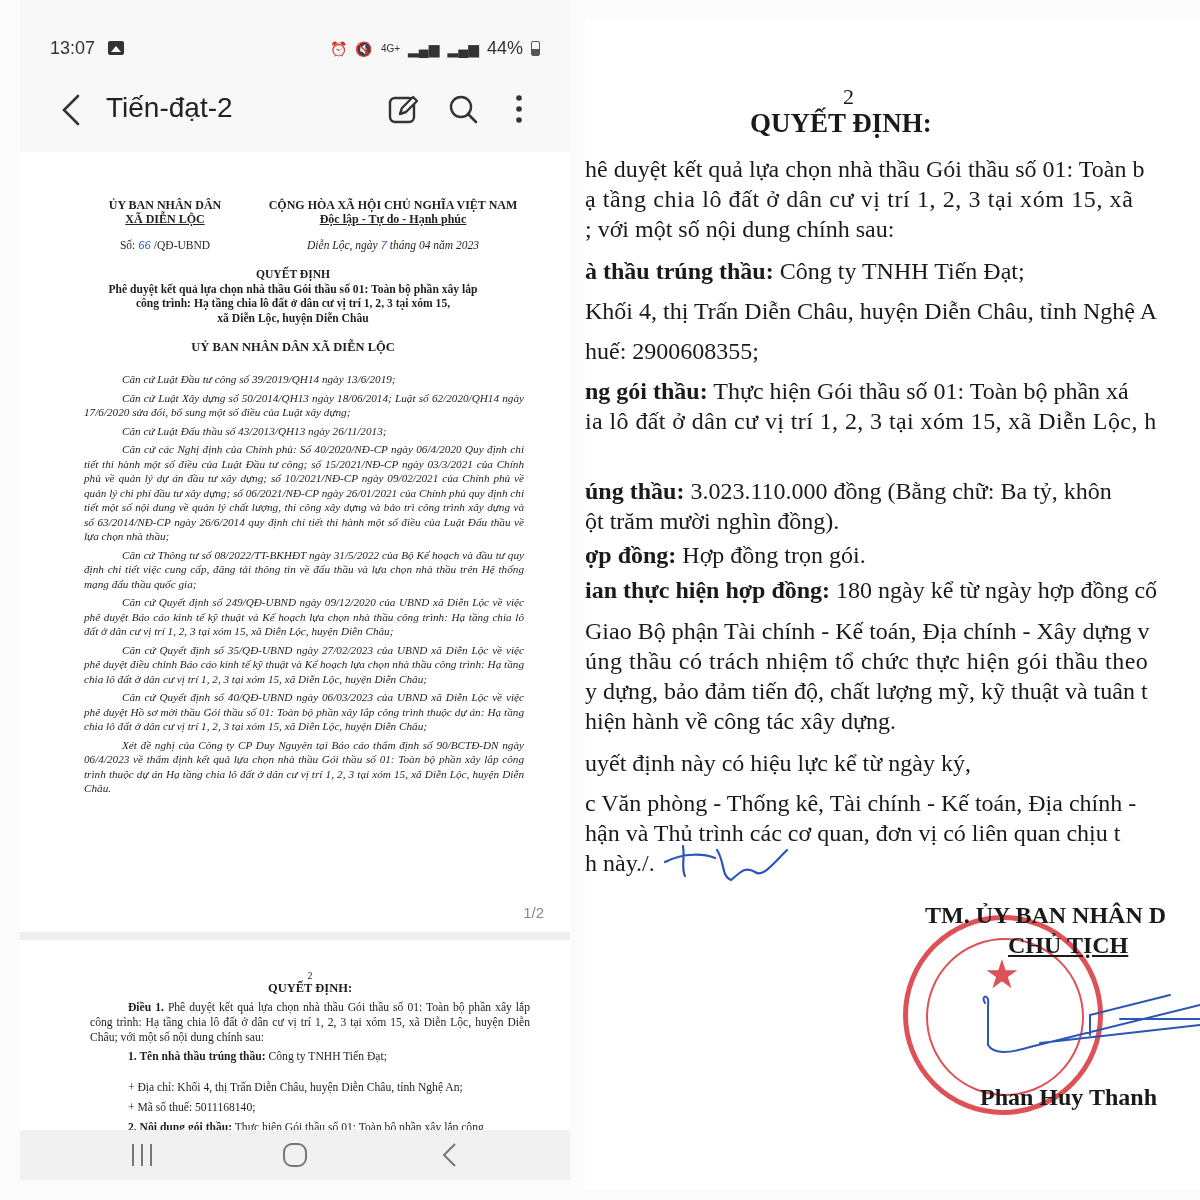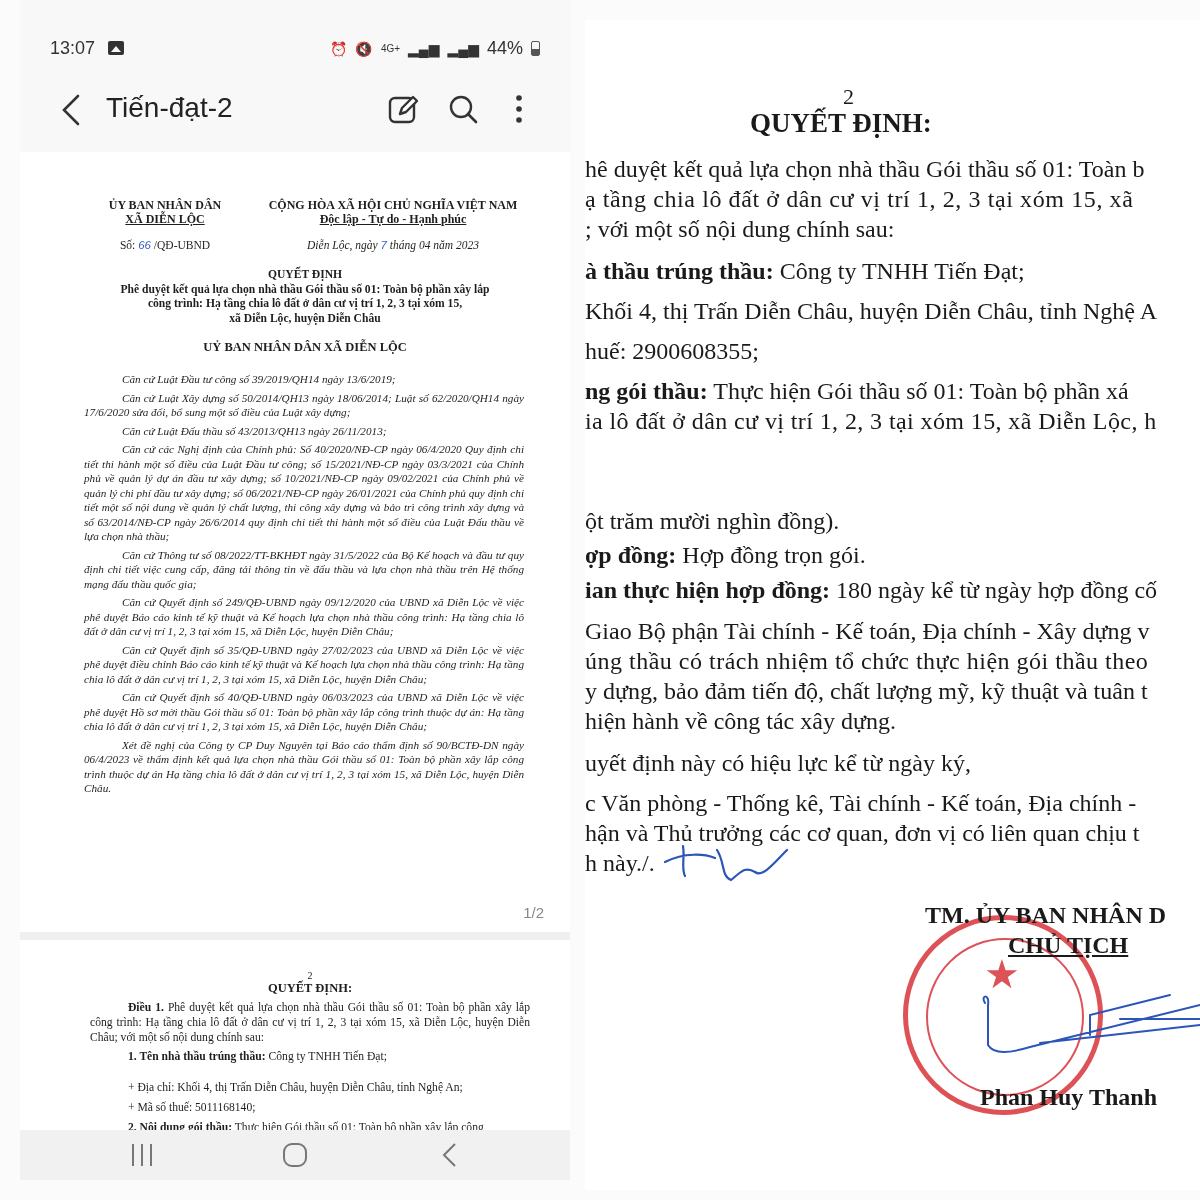--- a/index.html
+++ b/index.html
@@ -109,21 +109,21 @@
     <div class="doc" style="left:238px; top:46px; width:270px; font-size:12px; line-height:14px;">
       <div class="c"><b>CỘNG HÒA XÃ HỘI CHỦ NGHĨA VIỆT NAM</b></div>
       <div class="c"><b class="u">Độc lập - Tự do - Hạnh phúc</b></div>
       <div class="c" style="margin-top:12px; font-size:11.5px;"><i>
         <span>Diễn Lộc, ngày</span>
         <span class="hand">7</span>
         <span>tháng 04 năm 2023</span>
       </i></div>
     </div>
 
-    <div class="doc" style="left:60px; top:116px; width:450px; line-height:14.5px;">
+    <div class="doc" style="left:48px; top:116px; width:450px; line-height:14.5px;">
       <div class="c"><b>QUYẾT ĐỊNH</b></div>
       <div class="c"><b>Phê duyệt kết quả lựa chọn nhà thầu Gói thầu số 01: Toàn bộ phần xây lắp</b></div>
       <div class="c"><b>công trình: Hạ tầng chia lô đất ở dân cư vị trí 1, 2, 3 tại xóm 15,</b></div>
       <div class="c"><b>xã Diễn Lộc, huyện Diễn Châu</b></div>
       <div class="c" style="margin-top:14px; font-size:12.5px;"><b>UỶ BAN NHÂN DÂN XÃ DIỄN LỘC</b></div>
     </div>
 
     <div class="doc" style="left:64px; top:220px; width:440px; font-size:11.2px; line-height:14.5px;">
       <p class="j ind" style="margin-bottom:4px;"><i>Căn cứ Luật Đầu tư công số 39/2019/QH14 ngày 13/6/2019;</i></p>
       <p class="j ind" style="margin-bottom:4px;"><i>Căn cứ Luật Xây dựng số 50/2014/QH13 ngày 18/06/2014; Luật số 62/2020/QH14 ngày 17/6/2020 sửa đổi, bổ sung một số điều của Luật xây dựng;</i></p>
@@ -188,30 +188,31 @@
   <div class="zl" style="left:165px; top:88px; font-size:27px;"><b>QUYẾT ĐỊNH:</b></div>
 
   <div class="zl" style="top:134px;">hê duyệt kết quả lựa chọn nhà thầu Gói thầu số 01: Toàn b</div>
   <div class="zl" style="top:164px; letter-spacing:0.6px;">ạ tầng chia lô đất ở dân cư vị trí 1, 2, 3 tại xóm 15, xã</div>
   <div class="zl" style="top:194px;">; với một số nội dung chính sau:</div>
   <div class="zl" style="top:236px;"><b>à thầu trúng thầu:</b><span> Công ty TNHH Tiến Đạt;</span></div>
   <div class="zl" style="top:276px;"> Khối 4, thị Trấn Diễn Châu, huyện Diễn Châu, tỉnh Nghệ A</div>
   <div class="zl" style="top:316px;">huế: 2900608355;</div>
   <div class="zl" style="top:356px;"><b>ng gói thầu:</b><span> Thực hiện Gói thầu số 01: Toàn bộ phần xá</span></div>
   <div class="zl" style="top:386px; letter-spacing:0.4px;">ia lô đất ở dân cư vị trí 1, 2, 3 tại xóm 15, xã Diễn Lộc, h</div>
+  <div class="zl" style="top:456px;"><b>úng thầu:</b><span> 3.023.110.000 đồng (Bằng chữ: Ba tỷ, khôn</span></div>
   <div class="zl" style="top:486px;">ột trăm mười nghìn đồng).</div>
   <div class="zl" style="top:520px;text-align:right;"><b>ợp đồng:</b><span> Hợp đồng trọn gói.</span></div>
   <div class="zl" style="top:555px;"><b>ian thực hiện hợp đồng:</b><span> 180 ngày kể từ ngày hợp đồng cố</span></div>
   <div class="zl" style="top:596px;">Giao Bộ phận Tài chính - Kế toán, Địa chính - Xây dựng v</div>
   <div class="zl" style="top:626px; letter-spacing:0.5px;">úng thầu có trách nhiệm tổ chức thực hiện gói thầu theo</div>
   <div class="zl" style="top:656px;">y dựng, bảo đảm tiến độ, chất lượng mỹ, kỹ thuật và tuân t</div>
   <div class="zl" style="top:686px;"> hiện hành về công tác xây dựng.</div>
   <div class="zl" style="top:728px;">uyết định này có hiệu lực kể từ ngày ký,</div>
   <div class="zl" style="top:768px;">c Văn phòng - Thống kê, Tài chính - Kế toán, Địa chính -</div>
-  <div class="zl" style="top:798px;">hận và Thủ trưởng các cơ quan, đơn vị có liên quan chịu t</div>
+  <div class="zl" style="top:798px;">hận và Thủ trình các cơ quan, đơn vị có liên quan chịu t</div>
   <div class="zl" style="top:828px;">h này./.</div>
 
   <svg class="sig" style="left:70px; top:812px;" width="140" height="60" viewBox="0 0 140 60">
     <path d="M10 30 C30 20 50 22 60 26 M28 14 C30 26 26 36 30 44 M62 18 C70 30 66 44 76 48 C86 40 90 34 100 40 C108 46 120 30 132 18" fill="none" stroke="#2b55b8" stroke-width="2.2" stroke-linecap="round"></path>
   </svg>
 
   <div class="stamp">
     <span class="star">★</span>
   </div>
 

